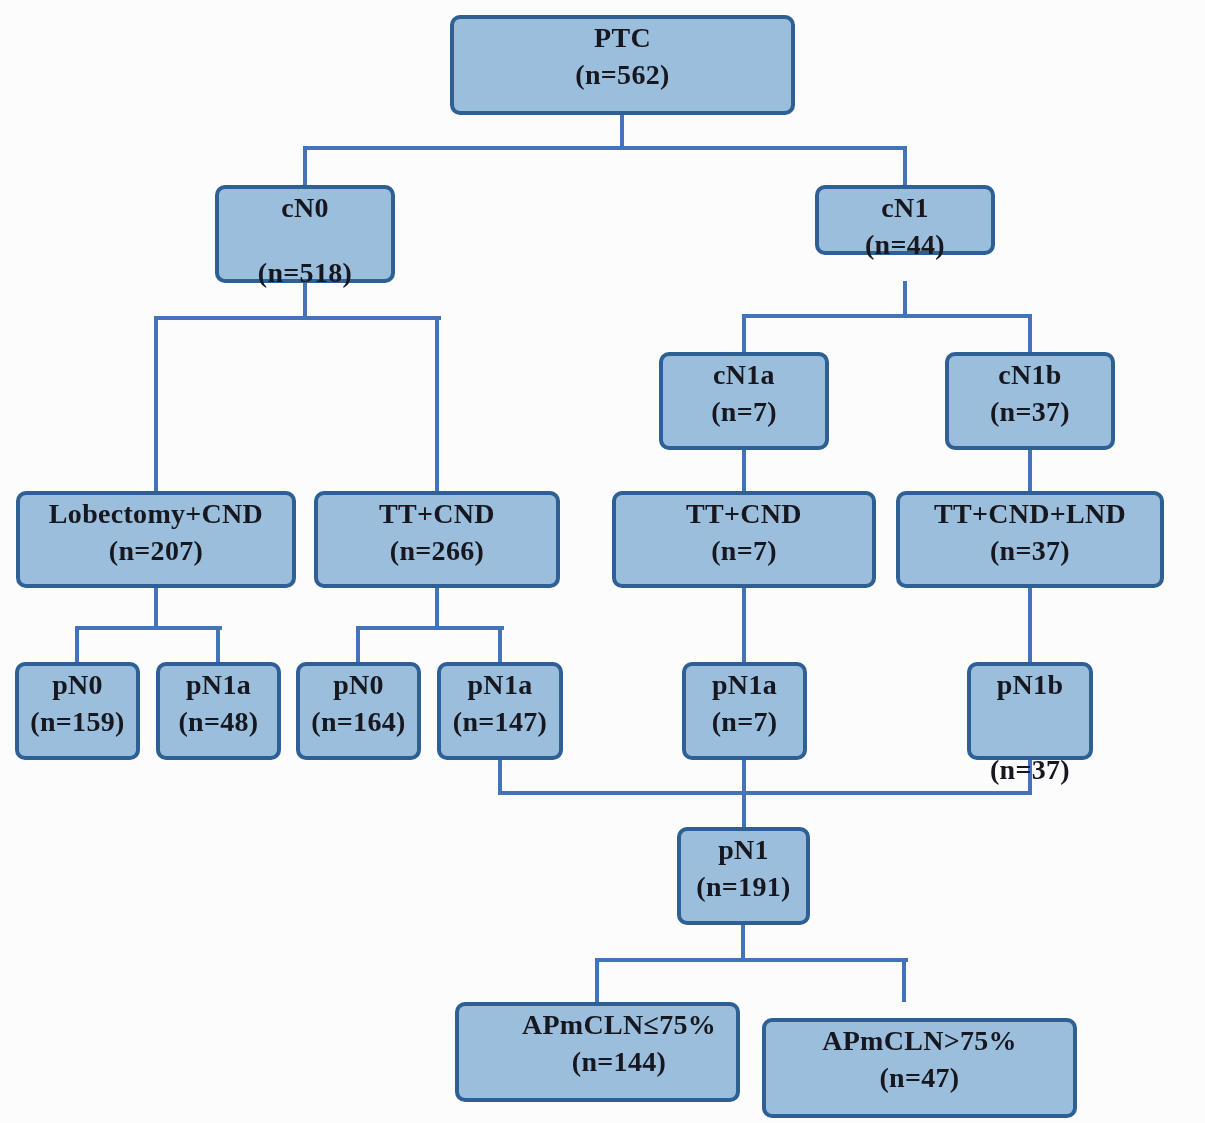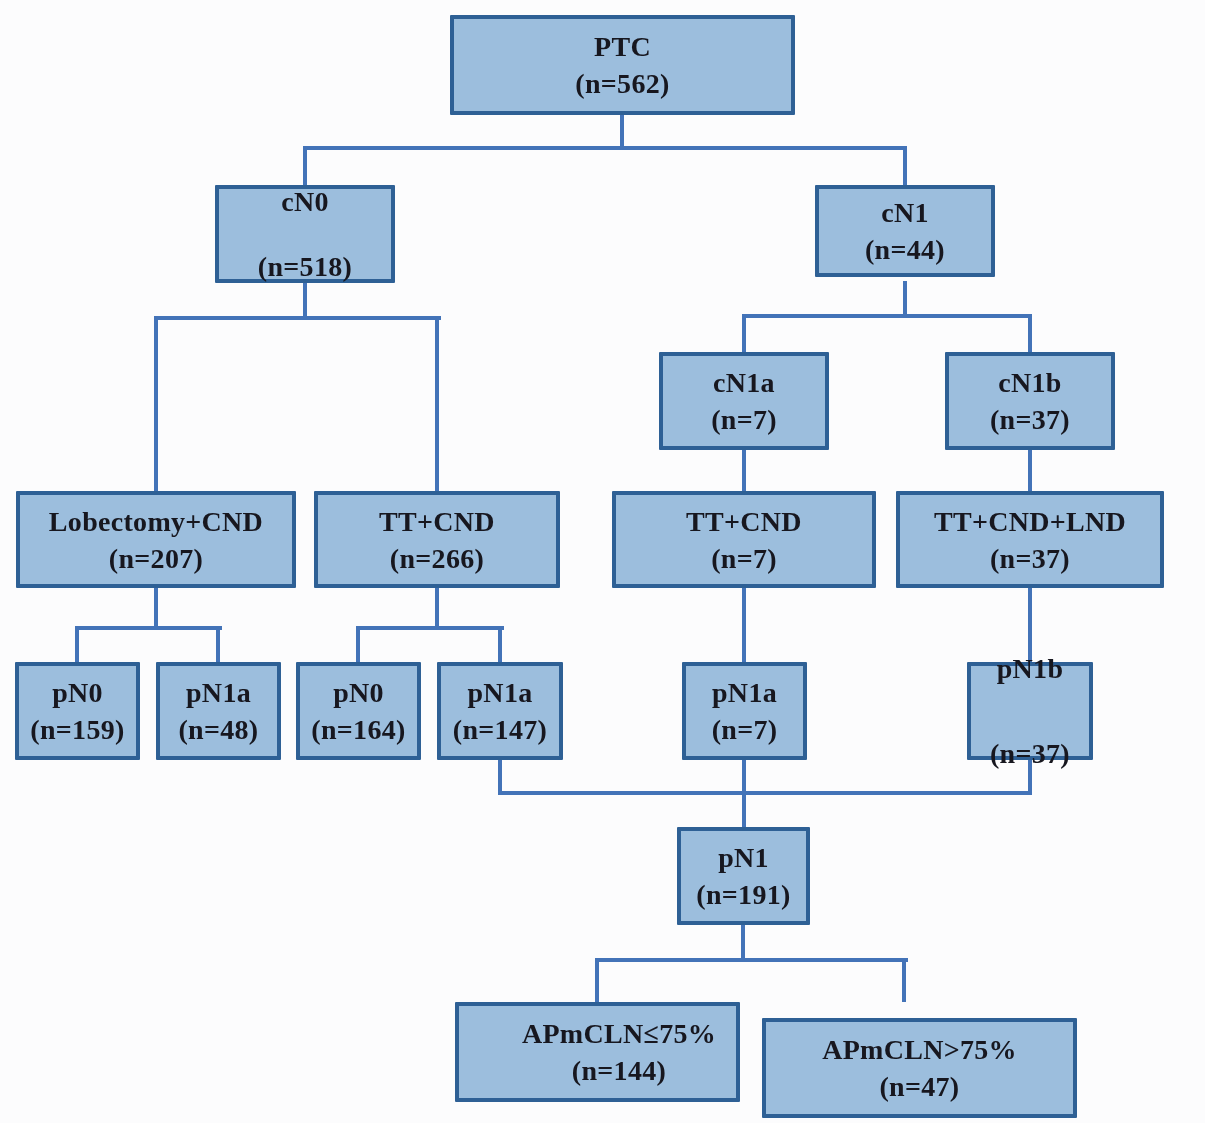--- a/index.html
+++ b/index.html
@@ -14,29 +14,28 @@
     background: #fcfcfd;
     overflow: hidden;
     font-family: "Liberation Serif", "DejaVu Serif", serif;
   }
   .node {
     position: absolute;
     box-sizing: border-box;
     display: flex;
     flex-direction: column;
     align-items: center;
-    justify-content: center;
     text-align: center;
     font-weight: bold;
     line-height: 37px;
     font-size: 28px;
     letter-spacing: 0.3px;
     border-style: solid;
     border-width: 4px;
-    border-radius: 1px;
+    border-radius: 10px;
   }
   .node .lbl, .node .sub {
     display: block;
     white-space: nowrap;
   }
   .seg {
     position: absolute;
   }
 </style>
 </head>
@@ -76,21 +75,21 @@
     <div class="seg" style="left: 595px; top: 958px; width: 4px; height: 44px; background: rgb(67, 115, 184);"></div>
     <div class="seg" style="left: 902px; top: 958px; width: 4px; height: 44px; background: rgb(67, 115, 184);"></div>
     <div class="node" style="left: 450px; top: 15px; width: 345px; height: 100px; background: rgb(156, 190, 221); border-color: rgb(46, 96, 149); color: rgb(23, 23, 31);">
       <span class="lbl">PTC</span>
       <span class="sub">(n=562)</span>
     </div>
     <div class="node" style="left: 215px; top: 185px; width: 180px; height: 98px; background: rgb(156, 190, 221); border-color: rgb(46, 96, 149); color: rgb(23, 23, 31); gap: 28px;">
       <span class="lbl">cN0</span>
       <span class="sub">(n=518)</span>
     </div>
-    <div class="node" style="left: 815px; top: 185px; width: 180px; height: 92px; background: rgb(156, 190, 221); border-color: rgb(46, 96, 149); color: rgb(23, 23, 31);">
+    <div class="node" style="left: 815px; top: 185px; width: 180px; height: 70px; background: rgb(156, 190, 221); border-color: rgb(46, 96, 149); color: rgb(23, 23, 31);">
       <span class="lbl">cN1</span>
       <span class="sub">(n=44)</span>
     </div>
     <div class="node" style="left: 659px; top: 352px; width: 170px; height: 98px; background: rgb(156, 190, 221); border-color: rgb(46, 96, 149); color: rgb(23, 23, 31);">
       <span class="lbl">cN1a</span>
       <span class="sub">(n=7)</span>
     </div>
     <div class="node" style="left: 945px; top: 352px; width: 170px; height: 98px; background: rgb(156, 190, 221); border-color: rgb(46, 96, 149); color: rgb(23, 23, 31);">
       <span class="lbl">cN1b</span>
       <span class="sub">(n=37)</span>

